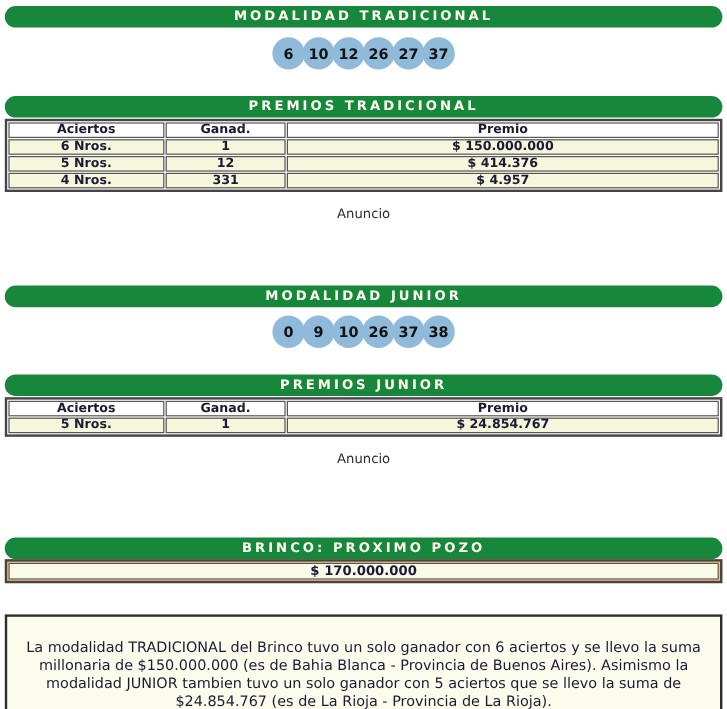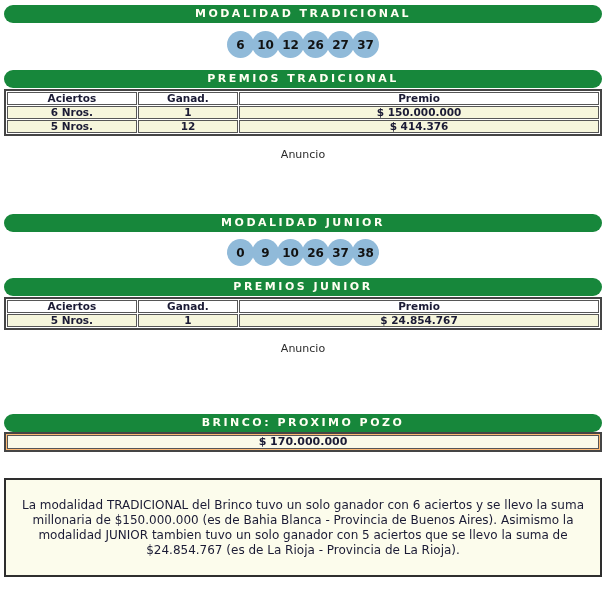--- a/index.html
+++ b/index.html
@@ -68,21 +68,21 @@
   .anuncio {
     text-align: center;
     font-size: 11px;
     color: #2b2b2b;
     margin-top: 12px;
     height: 14px;
   }
 
   .gap-junior { height: 52px; }
   .mt-balls   { margin-top: 7px; }
-  .mt-bar     { margin-top: 12px; }
+  .mt-bar     { margin-top: 22px; }
   .gap-brinco { height: 58px; }
 
   table.pozo {
     width: 598px;
     margin: 0 4px;
     border-collapse: separate;
     border-spacing: 1px;
     border: 2px solid #454545;
     background: #fdba74;
     table-layout: fixed;
@@ -148,20 +148,25 @@
   <tr>
     <td>6 Nros.</td>
     <td>1</td>
     <td>$ 150.000.000</td>
   </tr>
   <tr>
     <td>5 Nros.</td>
     <td>12</td>
     <td>$ 414.376</td>
   </tr>
+  <tr>
+    <td>4 Nros.</td>
+    <td>331</td>
+    <td>$ 4.957</td>
+  </tr>
 </tbody>
   </table>
 
 <div class="anuncio">Anuncio</div>
 <div class="gap-junior"></div>
 
 <div class="bar">MODALIDAD JUNIOR</div>
 
 <div class="balls mt-balls">
   <span class="ball">0</span>

